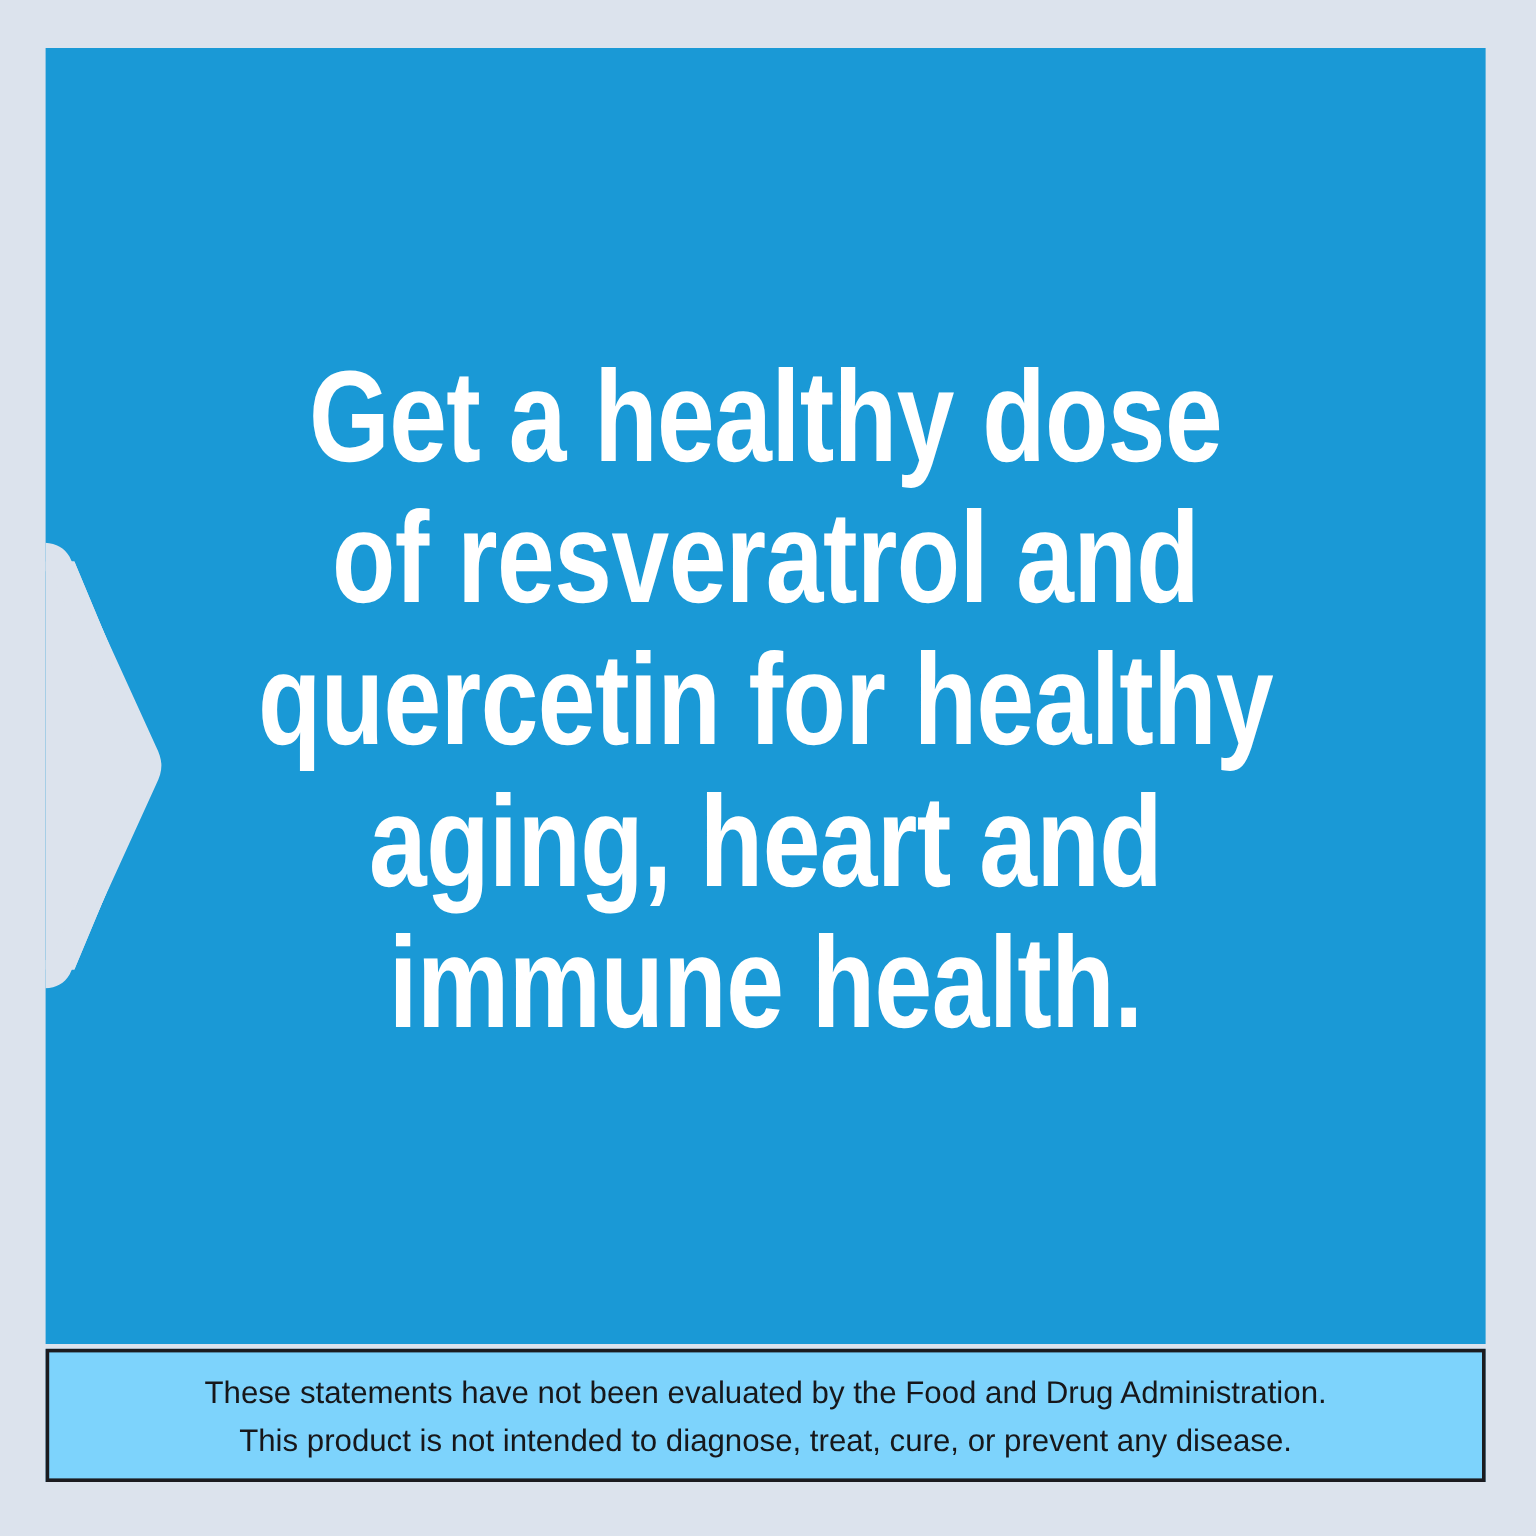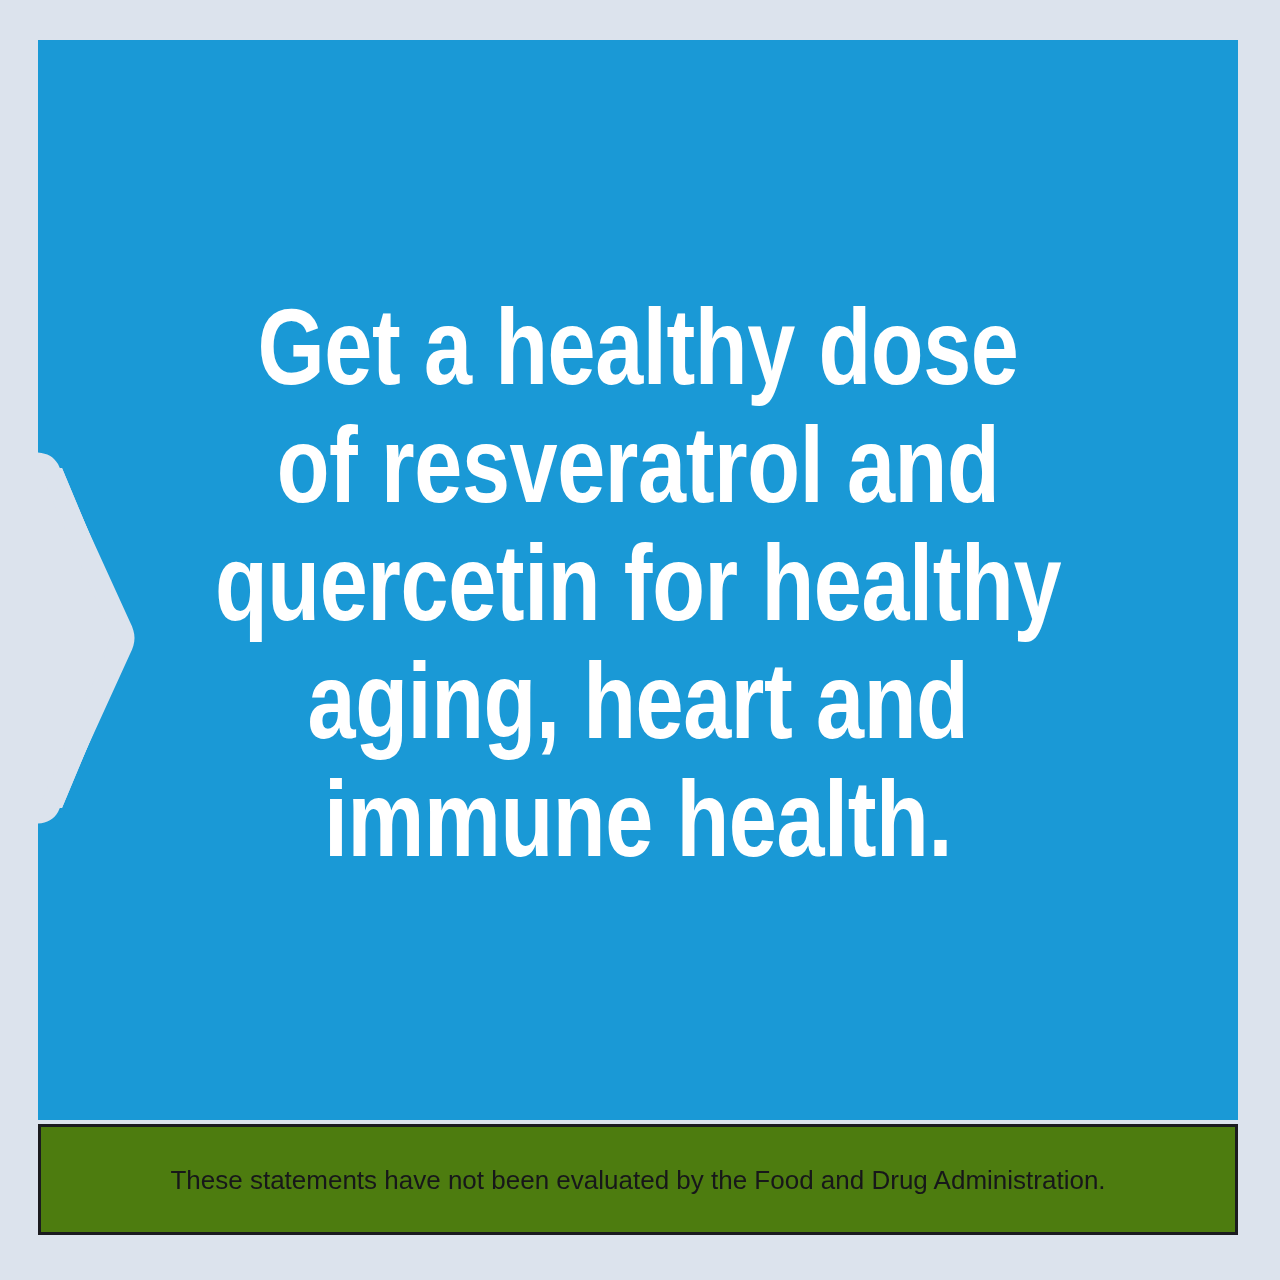--- a/index.html
+++ b/index.html
@@ -64,21 +64,21 @@
     transform-origin: center center;
   }
 
   
   .disclaimer-box {
     position: absolute;
     left: 38px;
     top: 1124px;
     width: 1200px;
     height: 111px;
-    background: #4d7c0f;
+    background: #7dd3fc;
     border: 3px solid #1b1b1f;
     box-sizing: border-box;
     display: flex;
     flex-direction: column;
     align-items: center;
     justify-content: center;
   }
   .disclaimer-line {
     display: block;
     text-align: center;
@@ -130,15 +130,16 @@
   <div class="headline">
     <span class="hl-line">Get a healthy dose</span>
     <span class="hl-line">of resveratrol and</span>
     <span class="hl-line">quercetin for healthy</span>
     <span class="hl-line">aging, heart and</span>
     <span class="hl-line">immune health.</span>
   </div>
 
   <div class="disclaimer-box">
     <span class="disclaimer-line">These statements have not been evaluated by the Food and Drug Administration.</span>
+    <span class="disclaimer-line">This product is not intended to diagnose, treat, cure, or prevent any disease.</span>
   </div>
 
 </div>
 
 </body></html>

